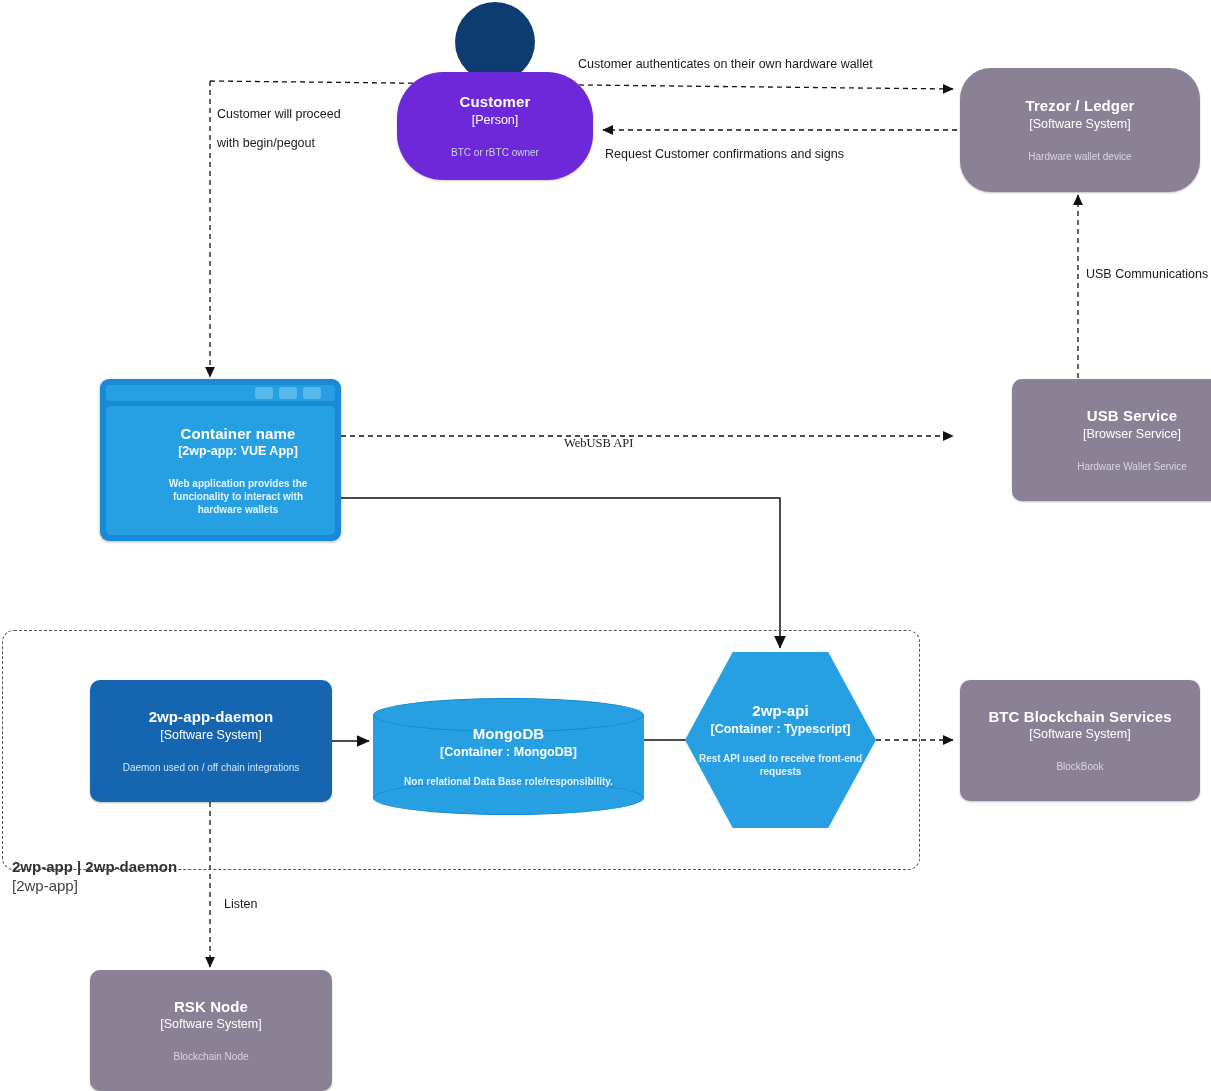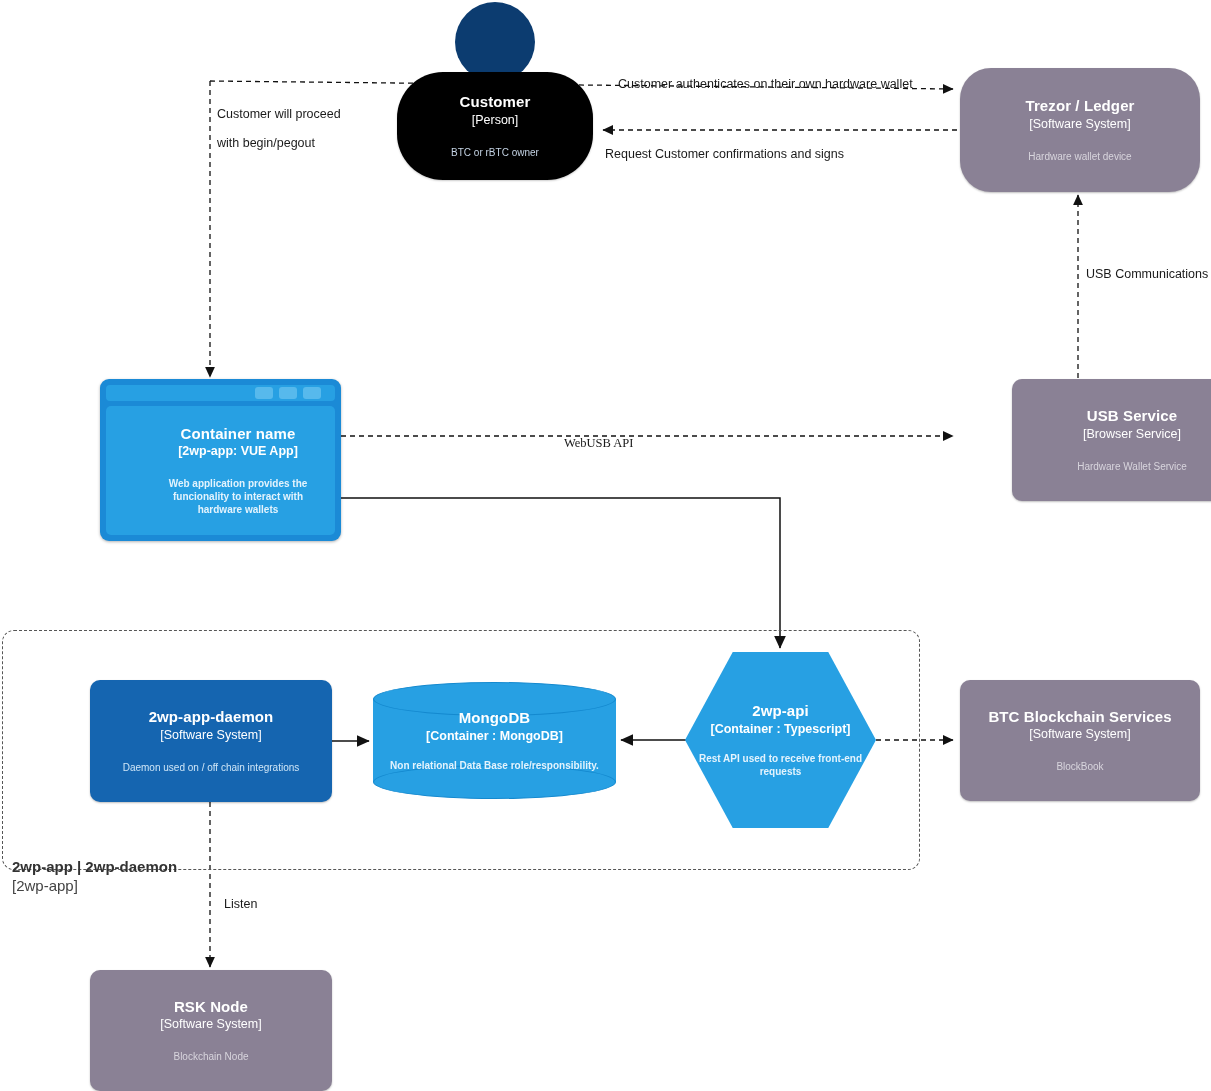--- a/index.html
+++ b/index.html
@@ -15,21 +15,21 @@
   .n-desc{font-size:10px;line-height:1.3;color:#d8d5dd;margin-top:17px;padding:0 12px;}
   .blue .n-desc{color:#cfe6f7;}
   .vivid .n-desc{color:#e3f3fd;font-weight:bold;}
   .vivid .n-title,.vivid .n-tech{font-weight:bold;}
 
   .sys{background:#8a8195;border-radius:10px;box-shadow:0 1px 2px rgba(0,0,0,.25);}
   .dblue{background:#1565b0;border-radius:10px;box-shadow:0 1px 2px rgba(0,0,0,.25);}
 
   
   .person-head{position:absolute;border-radius:50%;background:#0c3c70;}
-  .person-body{position:absolute;background:#000000;border-radius:46px;
+  .person-body{position:absolute;background:#6d28d9;border-radius:46px;
                display:flex;flex-direction:column;align-items:center;justify-content:center;
                color:#fff;text-align:center;box-shadow:0 1px 2px rgba(0,0,0,.2);}
   .person-body .n-desc{color:#c4d3e4;}
 
   
   .browser{position:absolute;background:#1b8ad6;border-radius:9px;padding:6px;
            box-shadow:0 1px 3px rgba(0,0,0,.3);box-sizing:border-box;}
   .browser-bar{height:16px;border-radius:4px;background:#27a0e3;position:relative;margin-bottom:5px;}
   .dot{position:absolute;top:2px;width:18px;height:12px;border-radius:3px;background:#57b9ec;}
   .browser-body{background:#27a0e3;border-radius:5px;height:calc(100% - 21px);
@@ -130,21 +130,21 @@
     <div class="n-tech">[Browser Service]</div>
     <div class="n-desc">Hardware Wallet Service</div>
   </div>
 
   <div class="node dblue blue" style="left:90px;top:680px;width:242px;height:122px;">
     <div class="n-title">2wp-app-daemon</div>
     <div class="n-tech">[Software System]</div>
     <div class="n-desc">Daemon used on / off chain integrations</div>
   </div>
 
-  <div class="cyl" style="left:373px;top:682px;width:243px;height:117px;">
+  <div class="cyl" style="left:373px;top:698px;width:271px;height:117px;">
     <div class="cyl-body"></div>
     <div class="cyl-bot"></div>
     <div class="cyl-top"></div>
     <div class="cyl-txt vivid">
       <div class="n-title">MongoDB</div>
       <div class="n-tech">[Container : MongoDB]</div>
       <div class="n-desc" style="margin-top:14px;">Non relational Data Base role/responsibility.</div>
     </div>
   </div>
 
@@ -159,21 +159,21 @@
     <div class="n-tech">[Software System]</div>
     <div class="n-desc">BlockBook</div>
   </div>
 
   <div class="node sys" style="left:90px;top:970px;width:242px;height:121px;">
     <div class="n-title">RSK Node</div>
     <div class="n-tech">[Software System]</div>
     <div class="n-desc">Blockchain Node</div>
   </div>
 
-  <div class="elabel" style="left:618px;top:57px;margin-top:20px;">Customer authenticates on their own hardware wallet</div>
+  <div class="elabel" style="left:578px;top:57px;">Customer authenticates on their own hardware wallet</div>
   <div class="elabel" style="left:605px;top:147px;">Request Customer confirmations and signs</div>
   <div class="elabel" style="left:217px;top:107px;">Customer will proceed</div>
   <div class="elabel" style="left:217px;top:136px;">with begin/pegout</div>
   <div class="elabel" style="left:1086px;top:267px;">USB Communications</div>
   <div class="elabel" style="left:564px;top:436px;font-family:Liberation Serif, serif;">WebUSB API</div>
   <div class="elabel" style="left:224px;top:897px;">Listen</div>
 
 </div>
 
 </body></html>

